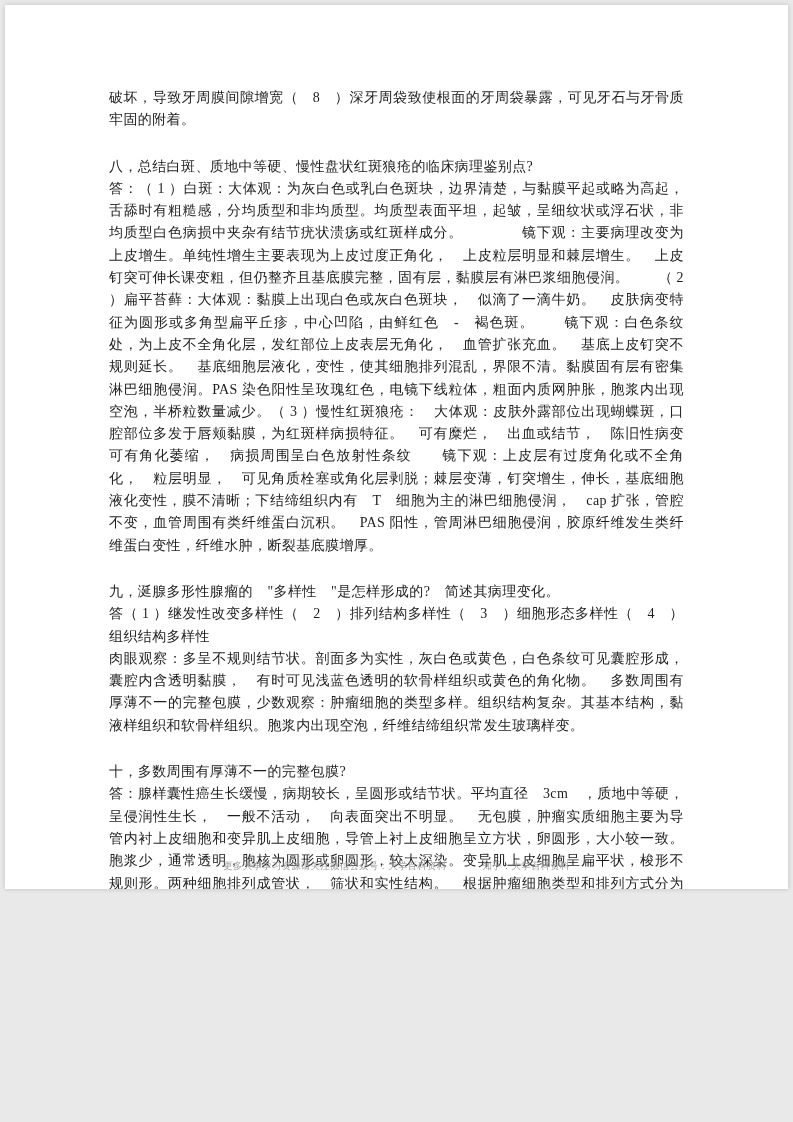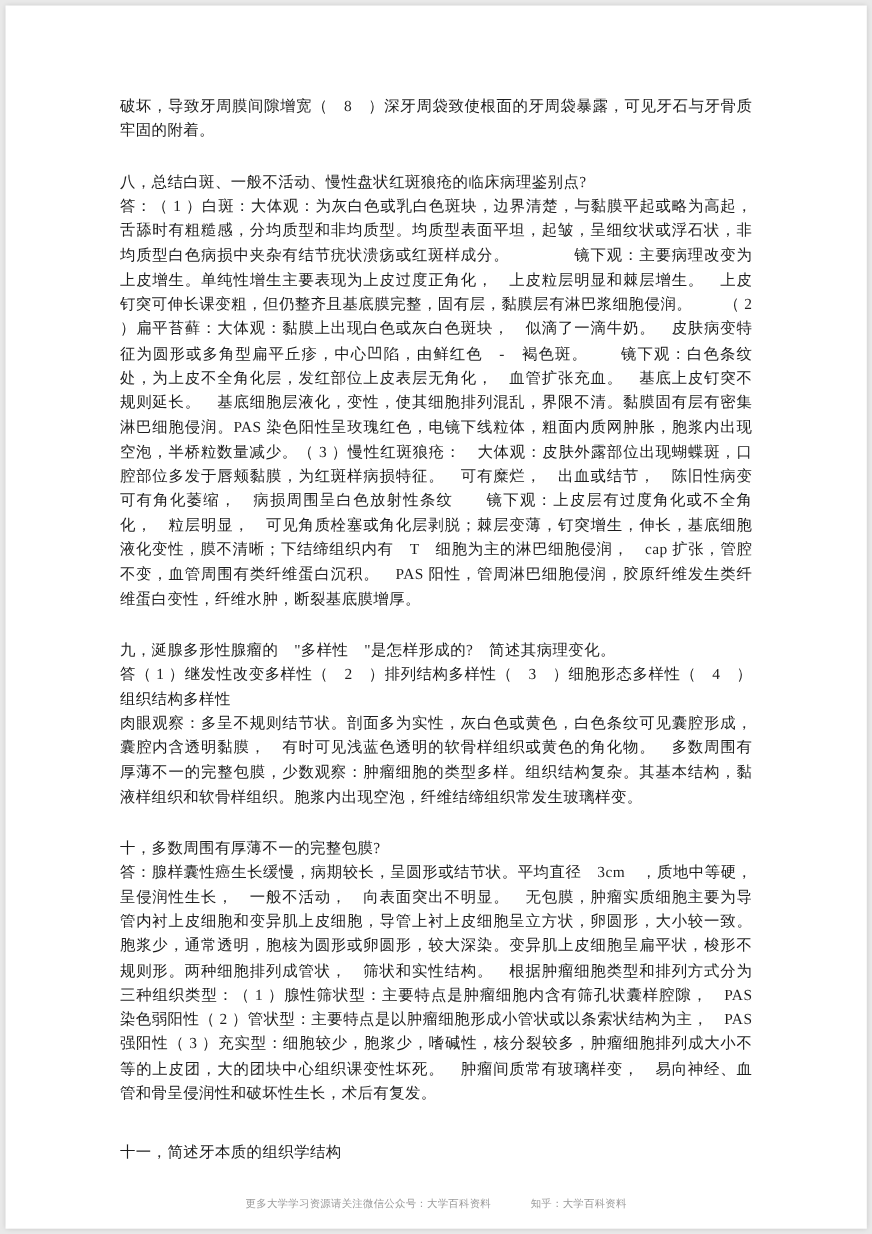--- a/index.html
+++ b/index.html
@@ -6,21 +6,21 @@
   html, body { width: 793px; height: 1122px; }
   body {
     background: #e9e9e9;
     font-family: "Liberation Serif", "DejaVu Serif", serif;
     position: relative;
     overflow: hidden;
   }
   .page {
     position: absolute;
     left: 5px; top: 5px;
-    width: 783px; height: 1112px;
+    width: 783px; height: 884px;
     background: #ffffff;
     box-shadow: 0 0 5px rgba(0,0,0,0.18);
     overflow: hidden;
   }
   .content {
     position: absolute;
     left: 104px; right: 104px; top: 82px;
     color: #1d1d1d;
     font-size: 14px;
     line-height: 22.3px;
@@ -41,21 +41,21 @@
     font-family: "Liberation Sans", "DejaVu Sans", sans-serif;
     letter-spacing: 0.2px;
   }
 </style>
 </head>
 <body>
 
 <div class="page">
   <div class="content">
     <p class="para">破坏，导致牙周膜间隙增宽（　8　）深牙周袋致使根面的牙周袋暴露，可见牙石与牙骨质牢固的附着。</p>
-    <p class="para gap">八，总结白斑、一般不活动、慢性盘状红斑狼疮的临床病理鉴别点?</p>
+    <p class="para gap">八，总结白斑、质地中等硬、慢性盘状红斑狼疮的临床病理鉴别点?</p>
     <p class="para">答：（ 1 ）白斑：大体观：为灰白色或乳白色斑块，边界清楚，与黏膜平起或略为高起，舌舔时有粗糙感，分均质型和非均质型。均质型表面平坦，起皱，呈细纹状或浮石状，非均质型白色病损中夹杂有结节疣状溃疡或红斑样成分。　　　　镜下观：主要病理改变为上皮增生。单纯性增生主要表现为上皮过度正角化，　上皮粒层明显和棘层增生。　上皮钉突可伸长课变粗，但仍整齐且基底膜完整，固有层，黏膜层有淋巴浆细胞侵润。　　（ 2 ）扁平苔藓：大体观：黏膜上出现白色或灰白色斑块，　似滴了一滴牛奶。　皮肤病变特征为圆形或多角型扁平丘疹，中心凹陷，由鲜红色　-　褐色斑。　　镜下观：白色条纹处，为上皮不全角化层，发红部位上皮表层无角化，　血管扩张充血。　基底上皮钉突不规则延长。　基底细胞层液化，变性，使其细胞排列混乱，界限不清。黏膜固有层有密集淋巴细胞侵润。PAS 染色阳性呈玫瑰红色，电镜下线粒体，粗面内质网肿胀，胞浆内出现空泡，半桥粒数量减少。（ 3 ）慢性红斑狼疮：　大体观：皮肤外露部位出现蝴蝶斑，口腔部位多发于唇颊黏膜，为红斑样病损特征。　可有糜烂，　出血或结节，　陈旧性病变可有角化萎缩，　病损周围呈白色放射性条纹　　镜下观：上皮层有过度角化或不全角化，　粒层明显，　可见角质栓塞或角化层剥脱；棘层变薄，钉突增生，伸长，基底细胞液化变性，膜不清晰；下结缔组织内有　T　细胞为主的淋巴细胞侵润，　cap 扩张，管腔不变，血管周围有类纤维蛋白沉积。　PAS 阳性，管周淋巴细胞侵润，胶原纤维发生类纤维蛋白变性，纤维水肿，断裂基底膜增厚。</p>
     <p class="para gap">九，涎腺多形性腺瘤的　"多样性　"是怎样形成的?　简述其病理变化。</p>
     <p class="para">答（ 1 ）继发性改变多样性（　2　）排列结构多样性（　3　）细胞形态多样性（　4　）组织结构多样性</p>
     <p class="para">肉眼观察：多呈不规则结节状。剖面多为实性，灰白色或黄色，白色条纹可见囊腔形成，囊腔内含透明黏膜，　有时可见浅蓝色透明的软骨样组织或黄色的角化物。　多数周围有厚薄不一的完整包膜，少数观察：肿瘤细胞的类型多样。组织结构复杂。其基本结构，黏液样组织和软骨样组织。胞浆内出现空泡，纤维结缔组织常发生玻璃样变。</p>
     <p class="para gap">十，多数周围有厚薄不一的完整包膜?</p>
     <p class="para">答：腺样囊性癌生长缓慢，病期较长，呈圆形或结节状。平均直径　3cm　，质地中等硬，呈侵润性生长，　一般不活动，　向表面突出不明显。　无包膜，肿瘤实质细胞主要为导管内衬上皮细胞和变异肌上皮细胞，导管上衬上皮细胞呈立方状，卵圆形，大小较一致。胞浆少，通常透明，胞核为圆形或卵圆形，较大深染。变异肌上皮细胞呈扁平状，梭形不规则形。两种细胞排列成管状，　筛状和实性结构。　根据肿瘤细胞类型和排列方式分为三种组织类型：（ 1 ）腺性筛状型：主要特点是肿瘤细胞内含有筛孔状囊样腔隙，　PAS 染色弱阳性（ 2 ）管状型：主要特点是以肿瘤细胞形成小管状或以条索状结构为主，　PAS 强阳性（ 3 ）充实型：细胞较少，胞浆少，嗜碱性，核分裂较多，肿瘤细胞排列成大小不等的上皮团，大的团块中心组织课变性坏死。　肿瘤间质常有玻璃样变，　易向神经、血管和骨呈侵润性和破坏性生长，术后有复发。</p>
     <p class="para biggap">十一，简述牙本质的组织学结构</p>
   </div>
   <div class="footer">
     <span>更多大学学习资源请关注微信公众号：大学百科资料</span>

